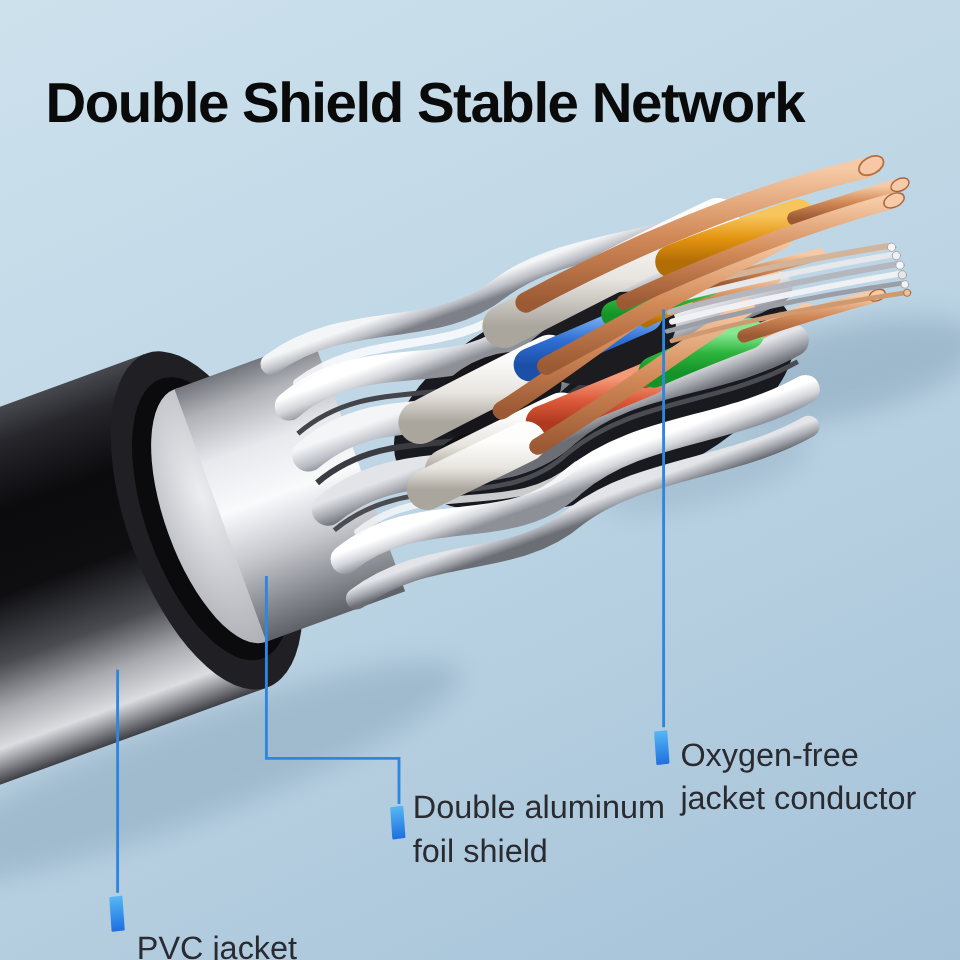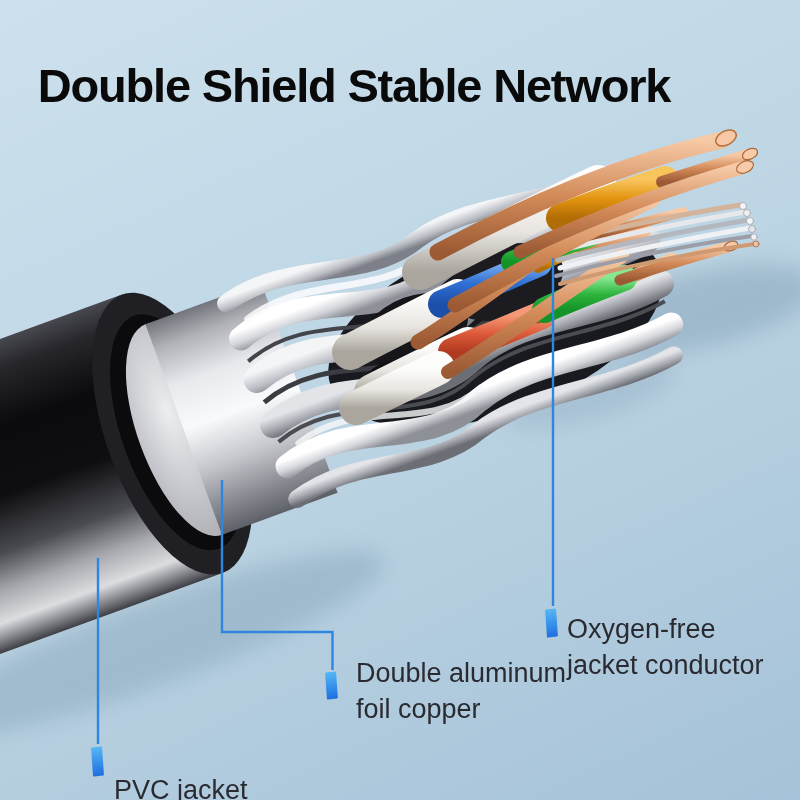--- a/index.html
+++ b/index.html
@@ -25,21 +25,21 @@
     transform:rotate(-4deg) skewY(-3deg);border-radius:1px;
   }
   .mk-pvc{left:92px;top:747px;height:29px;}
   .mk-foil{left:326px;top:672px;height:27px;}
   .mk-copper{left:546px;top:609px;height:28px;}
   .callout-label{
     position:absolute;font-size:27px;line-height:36px;color:var(--label-color);
     white-space:nowrap;
   }
   .lb-pvc{left:114px;top:772px;}
-  .lb-foil{left:356px;top:655px;}
+  .lb-foil{left:344px;top:655px;}
   .lb-copper{left:567px;top:611px;}
   .callout-label span{display:block;}
 </style>
 </head>
 <body>
 
 <h1 class="title">Double Shield Stable Network</h1>
 
 <svg class="cable" width="800" height="800" viewBox="0 0 800 800">
   <defs>
@@ -213,18 +213,18 @@
 
 <div class="marker mk-pvc"></div>
 <div class="marker mk-foil"></div>
 <div class="marker mk-copper"></div>
 
 <div class="callout-label lb-pvc">
   <span>PVC jacket</span>
 </div>
 <div class="callout-label lb-foil">
   <span>Double aluminum</span>
-  <span>foil copper</span>
+  <span>foil shield</span>
 </div>
 <div class="callout-label lb-copper">
   <span>Oxygen-free</span>
   <span>jacket conductor</span>
 </div>
 
 </body></html>

